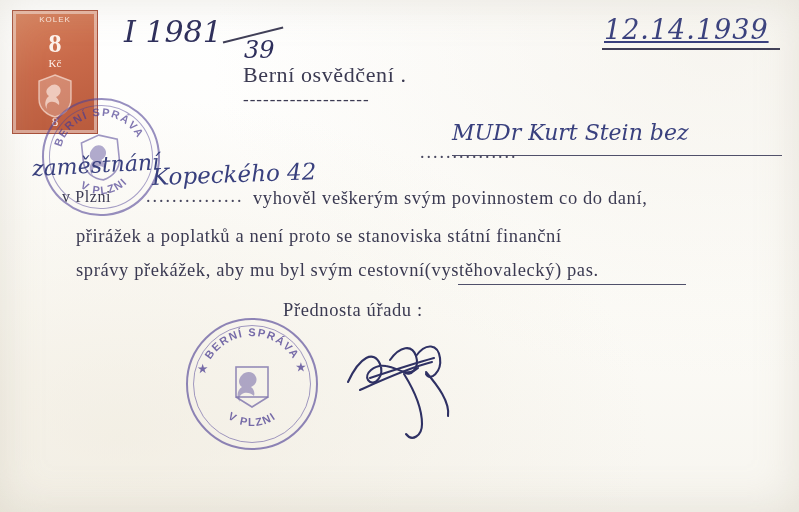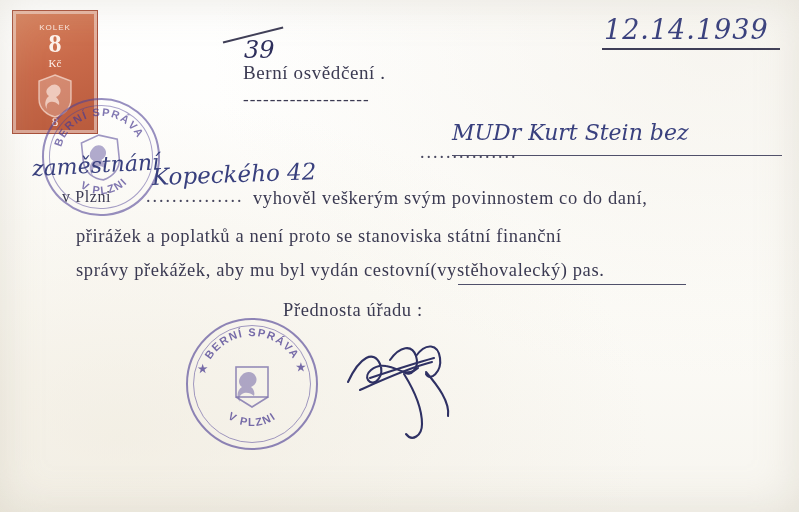--- a/index.html
+++ b/index.html
@@ -89,21 +89,20 @@
     box-shadow: inset 0 0 0 3px rgba(255,255,255,0.45);
   }
   .stamp .s-top {
     position: absolute;
     top: 4px; left: 0; right: 0;
     text-align: center;
     font-size: 8px;
     letter-spacing: 1px;
     color: #fbe9e0;
     font-family: "Liberation Sans", sans-serif;
-    margin-top: 8px;
   }
   .stamp .s-val {
     position: absolute;
     top: 18px; left: 0; right: 0;
     text-align: center;
     font-size: 26px;
     font-weight: bold;
     color: #fdf2ec;
     font-family: "Liberation Serif", serif;
   }
@@ -223,43 +222,44 @@
       <text class="sealtext"><textPath href="#arcTopB" startOffset="50%" text-anchor="middle">★ BERNÍ SPRÁVA ★</textPath></text>
       <text class="sealtext"><textPath href="#arcBotB" startOffset="50%" text-anchor="middle">V PLZNI</textPath></text>
     </svg>
     <svg class="crest" viewBox="0 0 44 50">
       <rect x="6" y="8" width="32" height="30" fill="none" stroke="rgba(74,60,145,0.8)" stroke-width="1.6"></rect>
       <path d="M6 38 L22 48 L38 38" fill="none" stroke="rgba(74,60,145,0.8)" stroke-width="1.6"></path>
       <path d="M12 16 c5 -5 12 -3 14 2 c2 5 -2 9 -5 10 c3 2 4 6 3 9 c-4 -4 -9 -4 -12 -2 c-3 2 -3 5 -2 8 c-4 -5 -3 -12 2 -15 c-4 -3 -4 -8 0 -12 z" fill="rgba(74,60,145,0.6)"></path>
     </svg>
   </div>
 
+  <div class="hand hand-dark" style="left:124px; top:14px; font-size:30px;">I 1981</div>
   <div class="rule" style="left:222px; top:34px; width:62px; transform:rotate(-14deg);"></div>
   <div class="hand hand-dark" style="left:244px; top:36px; font-size:24px;">39</div>
 
 
-  <div class="hand hand-ink" style="left:604px; top:14px; font-size:27px; letter-spacing:1px;">12.14.1939</div>
+  <div class="hand hand-ink" style="left:604px; top:14px; font-size:27px; letter-spacing:1px;text-decoration:underline;">12.14.1939</div>
   <div class="rule" style="left:602px; top:48px; width:178px;"></div>
 
-  <div class="typed t-head" style="left:243px; top:62px; font-size:19px;">Berní osvědčení .</div>
+  <div class="typed t-head" style="left:243px; top:62px; font-size:22px;">Berní osvědčení .</div>
   <div class="typed" style="left:243px; top:90px; font-size:17px; letter-spacing:1px;">-------------------</div>
 
   <div class="dots" style="left:420px; top:142px;">...............</div>
   <div class="hand hand-ink" style="left:452px; top:120px; font-size:22px;">MUDr Kurt Stein bez</div>
   <div class="rule rule-thin" style="left:452px; top:155px; width:330px;"></div>
 
   <div class="hand hand-ink" style="left:32px; top:156px; font-size:22px; transform:rotate(-3deg);">zaměstnání</div>
   <div class="typed t-small" style="left:62px; top:188px; font-size:16px;">v Plzni</div>
   <div class="hand hand-ink" style="left:152px; top:164px; font-size:23px; transform:rotate(-2deg);">Kopeckého 42</div>
   <div class="dots" style="left:146px; top:186px;">...............</div>
   <div class="typed t-body" style="left:253px; top:188px;">vyhověl veškerým svým povinnostem co do daní,</div>
 
   <div class="typed t-body" style="left:76px; top:226px;">přirážek a poplatků a není proto se stanoviska státní finanční</div>
 
-  <div class="typed t-body" style="left:76px; top:260px;">správy překážek, aby mu byl vydán cestovní(vystěhovalecký) pas.</div>
+  <div class="typed t-body" style="left:76px; top:260px;">správy překážek, aby mu byl svým cestovní(vystěhovalecký) pas.</div>
   <div class="rule rule-thin" style="left:458px; top:284px; width:228px;"></div>
 
   <div class="typed t-body" style="left:283px; top:300px;font-family:Liberation Serif, serif;">Přednosta úřadu :</div>
 
   <svg class="sig" style="left:330px; top:320px;" width="190" height="130" viewBox="0 0 190 130">
     <g fill="none" stroke="#2f3164" stroke-width="2.1" stroke-linecap="round">
       <path d="M18 62 C30 36, 44 30, 50 44 C55 56, 44 68, 38 60 C34 54, 44 44, 56 46 C70 48, 76 58, 88 48"></path>
       <path d="M60 40 C70 26, 82 24, 86 36 C90 48, 80 58, 74 52"></path>
       <path d="M86 36 C96 22, 108 24, 110 38 C112 52, 100 62, 96 54"></path>
       <path d="M40 58 C58 52, 82 44, 104 38"></path>

